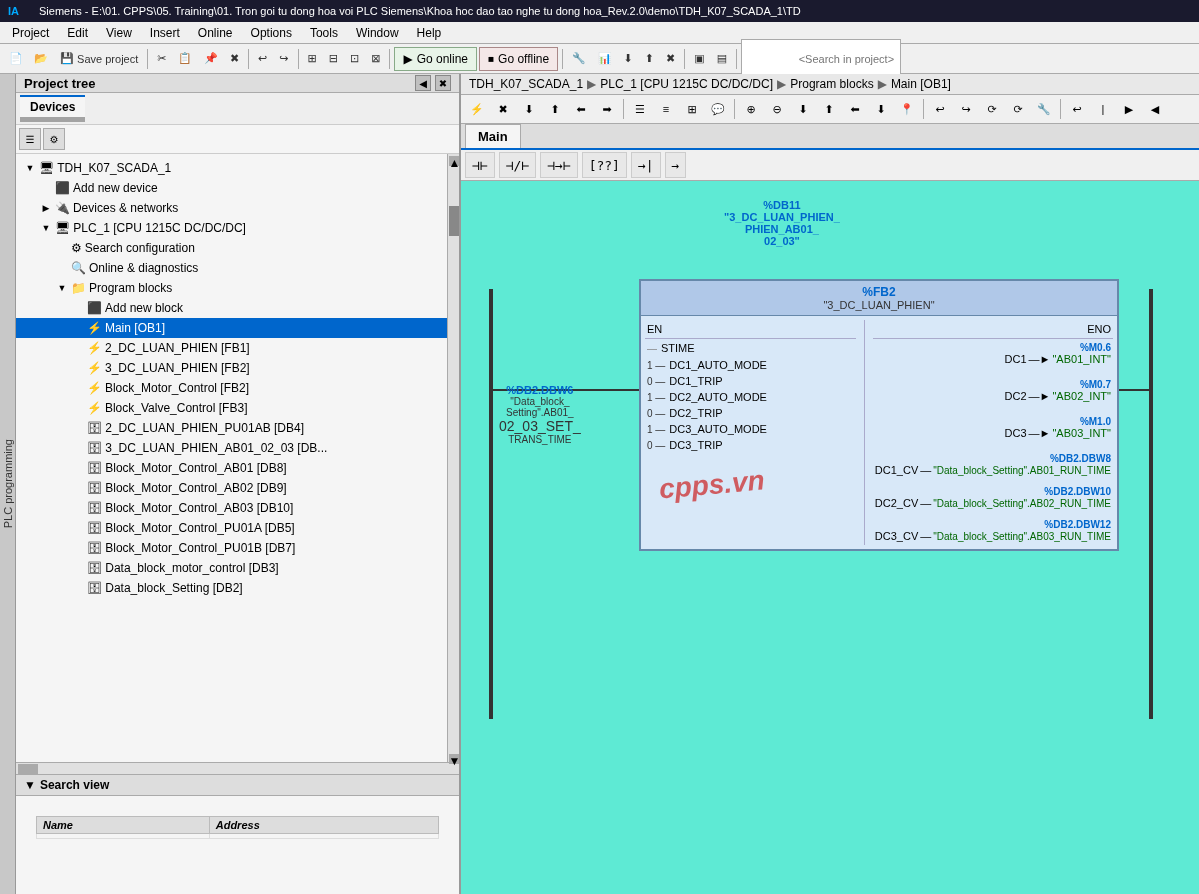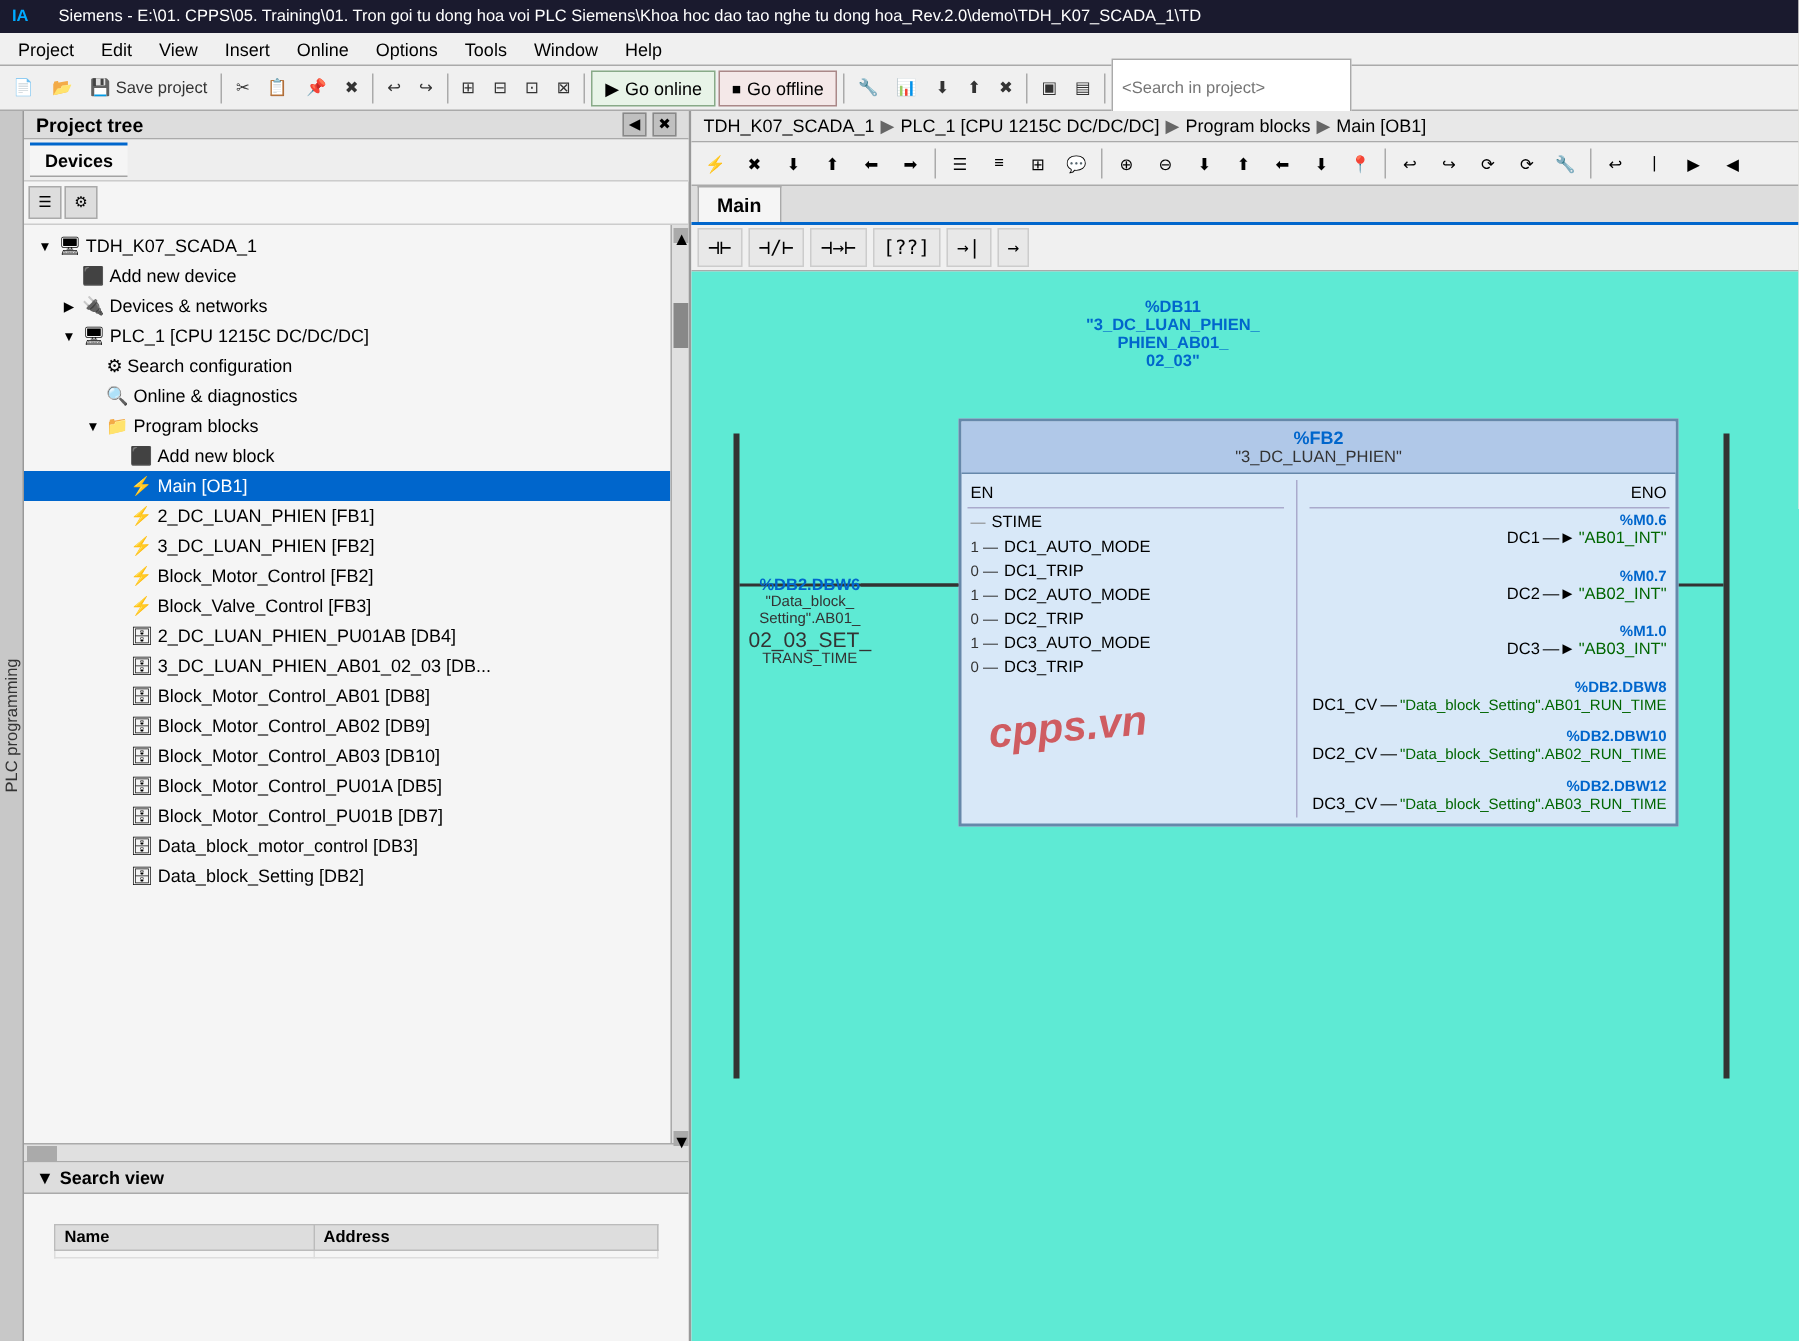--- a/index.html
+++ b/index.html
@@ -75,20 +75,21 @@
       font-size: 12px;
       display: flex; align-items: center; gap: 4px;
     }
     .search-box {
       border: 1px solid #aaa;
       background: white;
       height: 39px;
       width: 160px;
       padding: 2px 6px;
       font-size: 11px;
+      text-align: right;
     }
 
     
     .main-layout {
       display: flex;
       height: calc(894px - 74px);
     }
 
     
     .left-tab {
@@ -129,21 +130,21 @@
       width: 16px; height: 16px;
       background: #c0c0c0;
       border: 1px solid #888;
       cursor: pointer;
       display: flex; align-items: center; justify-content: center;
       font-size: 10px;
     }
 
     .devices-tab {
       background: #f5f5f5;
-      border-bottom: 1px solid #a3a3a3;
+      border-bottom: 5px solid #a3a3a3;
       padding: 3px 10px;
       font-size: 12px;
       font-weight: bold;
       border-top: 2px solid #0066cc;
       display: inline-block;
     }
 
     .tree-toolbar {
       padding: 3px;
       display: flex;
@@ -187,21 +188,21 @@
     .details-header {
       background: #ddd;
       padding: 3px 8px;
       font-weight: bold;
       font-size: 12px;
       border-bottom: 1px solid #aaa;
       display: flex;
       align-items: center;
       gap: 4px;
     }
-    .details-content { padding: 20px; }
+    .details-content { padding: 20px; font-style: italic; }
     .details-table {
       width: 100%;
       border-collapse: collapse;
       font-size: 11px;
     }
     .details-table th {
       background: #ddd;
       border: 1px solid #bbb;
       padding: 2px 6px;
       text-align: left;

